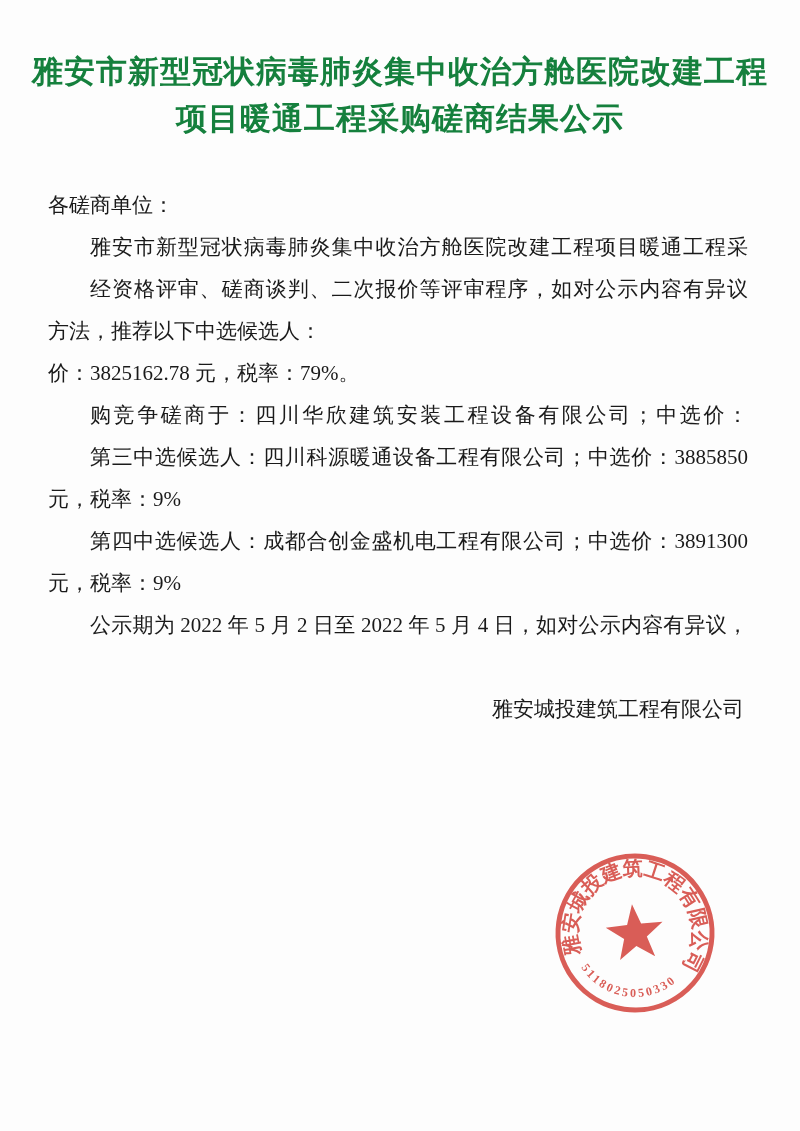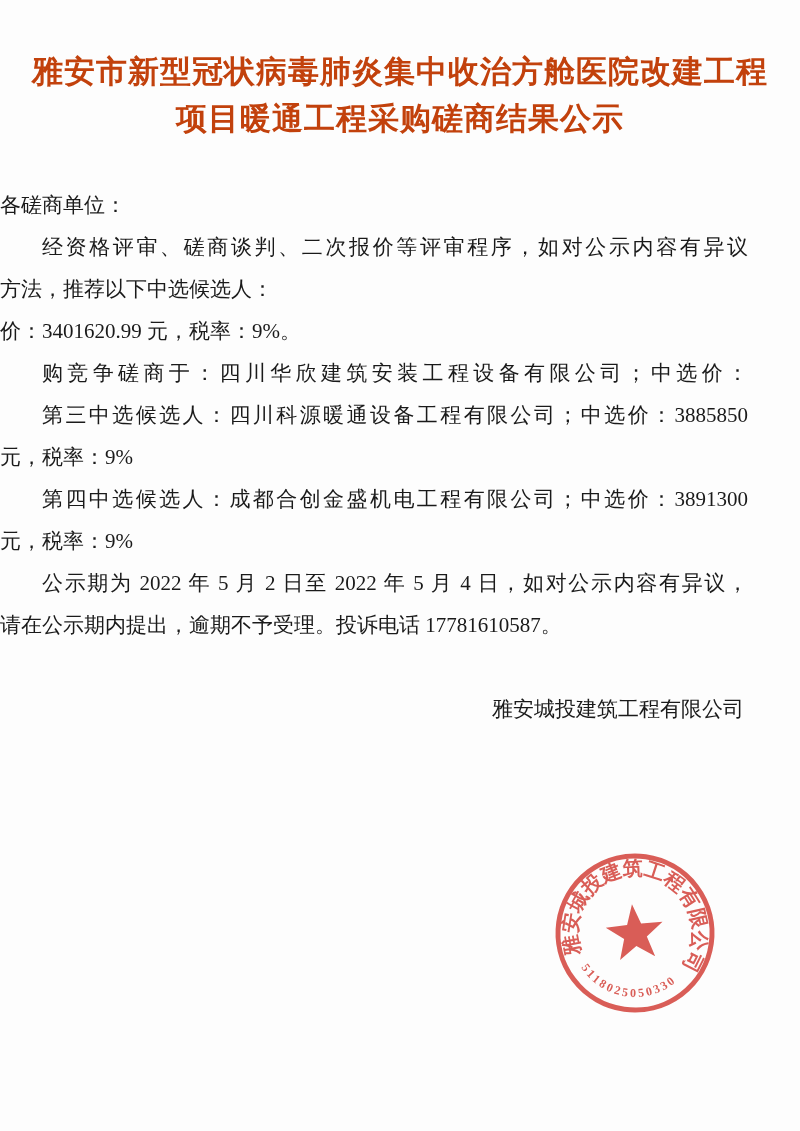--- a/index.html
+++ b/index.html
@@ -15,29 +15,30 @@
     background: #fdfdfd;
     overflow: hidden;
     font-family: "Liberation Serif", "DejaVu Serif", serif;
     color: #1a1a1a;
   }
   .title {
     margin-top: 48px;
     text-align: center;
     font-size: 31px;
     font-weight: 700;
-    color: #c2410c;
+    color: #15803d;
   }
   .title-line {
     height: 47px;
     line-height: 47px;
     letter-spacing: 1px;
   }
   .body-text {
     margin-top: 42px;
+    padding-left: 48px;
     padding-right: 52px;
     font-size: 21px;
   }
   .body-line {
     height: 42px;
     line-height: 42px;
     white-space: nowrap;
   }
   .body-line.wrap { white-space: normal; }
   .body-line.indent { text-indent: 2em; }
@@ -76,30 +77,30 @@
 
 <div class="page">
 
   <div class="title">
     <div class="title-line">雅安市新型冠状病毒肺炎集中收治方舱医院改建工程</div>
     <div class="title-line">项目暖通工程采购磋商结果公示</div>
   </div>
 
   <div class="body-text">
     <div class="body-line wrap">各磋商单位：</div>
+    <div class="body-line indent full">雅安市新型冠状病毒肺炎集中收治方舱医院改建工程项目暖通工程采</div>
     <div class="body-line indent full">经资格评审、磋商谈判、二次报价等评审程序，如对公示内容有异议</div>
     <div class="body-line wrap">方法，推荐以下中选候选人：</div>
-    <div class="body-line wrap">价：3401620.99 元，税率：9%。</div>
+    <div class="body-line wrap">价：3825162.78 元，税率：79%。</div>
     <div class="body-line indent full">购竞争磋商于：四川华欣建筑安装工程设备有限公司；中选价：</div>
     <div class="body-line indent full">第三中选候选人：四川科源暖通设备工程有限公司；中选价：3885850</div>
     <div class="body-line wrap">元，税率：9%</div>
     <div class="body-line indent full">第四中选候选人：成都合创金盛机电工程有限公司；中选价：3891300</div>
     <div class="body-line wrap">元，税率：9%</div>
     <div class="body-line indent full">公示期为 2022 年 5 月 2 日至 2022 年 5 月 4 日，如对公示内容有异议，</div>
-    <div class="body-line wrap">请在公示期内提出，逾期不予受理。投诉电话 17781610587。</div>
   </div>
 
   <div class="signature">
     <div class="signature-line">雅安城投建筑工程有限公司</div>
   </div>
 
   <svg class="seal" viewBox="-88 -88 176 176" xmlns="http://www.w3.org/2000/svg">
     <defs>
       <path id="arcTop" d="M -50.2,29 A 58 58 0 1 1 50.2,29" fill="none"></path>
       <path id="arcBottom" d="M -55.4,32 A 64 64 0 0 0 55.4,32" fill="none"></path>

